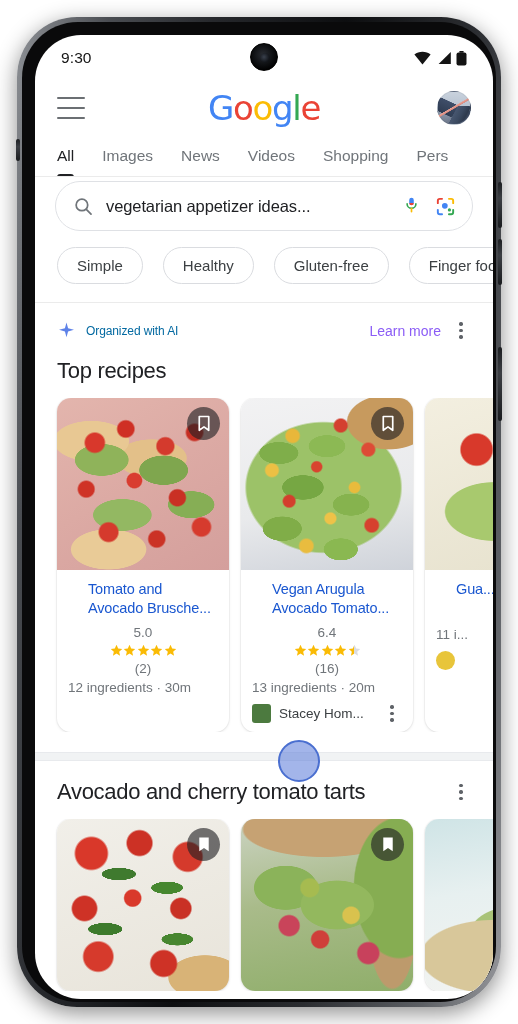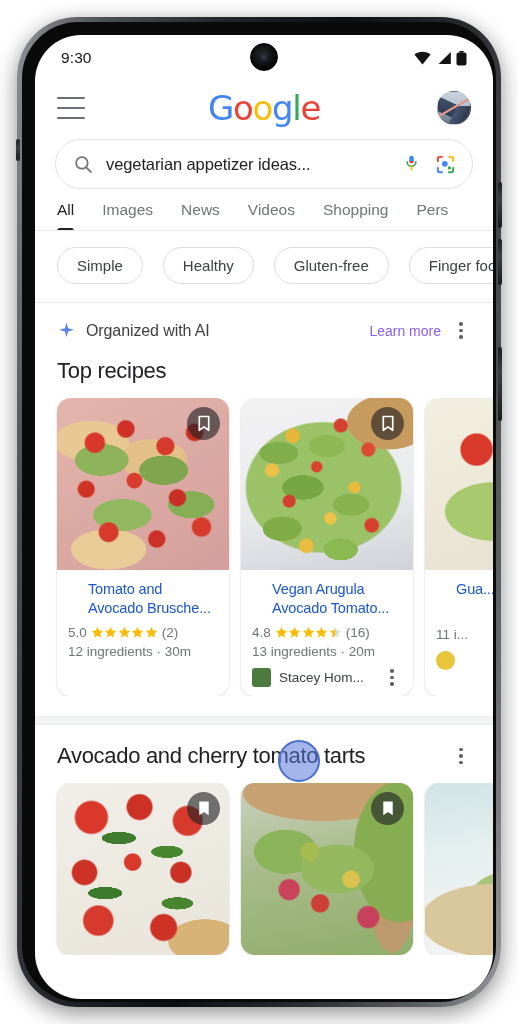--- a/index.html
+++ b/index.html
@@ -166,21 +166,21 @@
   }
 
   #divider-top { height: 1px; background: #ebebeb; }
 
   
   #ai-row {
     display: flex; align-items: center;
     padding: 18px 22px 6px;
     gap: 10px;
   }
-  #ai-label { font-size: 16px; color: #404040; font-weight: 500; letter-spacing: -.1px; }
+  #ai-label { font-size: 12px; color: #0369a1; font-weight: 500; letter-spacing: -.1px; }
   #learn-more { margin-left: auto; font-size: 14px; color: #8b5cf6; cursor: pointer; }
   .kebab {
     width: 20px; display:flex; flex-direction:column; align-items:center; gap:3.2px;
     cursor: pointer; flex: 0 0 auto;
   }
   .kebab i { width: 3.4px; height: 3.4px; border-radius: 50%; background: #5f6368; display:block; }
 
   
   .section-title {
     font-size: 22px; color: #202124; font-weight: 400;
@@ -222,21 +222,21 @@
     font-size: 14.5px; line-height: 19px; color: #1a57d0;
     font-weight: 500;
     display: -webkit-box; -webkit-line-clamp: 2; -webkit-box-orient: vertical;
     overflow: hidden; cursor: pointer;
     letter-spacing: -.15px;
     margin-left: 20px;
   }
   .card-rating {
     display: flex; align-items: center; gap: 4px;
     margin-top: 7px;
-    font-size: 13.5px; color: #70757a;
+    font-size: 13.5px; color: #70757a; flex-direction: column;
   }
   .stars { display: flex; gap: .5px; }
   .card-meta { margin-top: 4px; font-size: 13.5px; color: #70757a; }
   .card-source {
     display: flex; align-items: center; gap: 8px;
     margin-top: 9px;
   }
   .favicon {
     width: 19px; height: 19px; border-radius: 3px;
     flex: 0 0 auto;
@@ -399,20 +399,29 @@
           <span style="color:#4285F4">G</span>
             <span style="color:#EA4335">o</span>
             <span style="color:#FBBC05">o</span>
             <span style="color:#4285F4">g</span>
             <span style="color:#34A853">l</span>
             <span style="color:#EA4335">e</span>
         </div>
         <div id="avatar"></div>
       </div>
 
+      <div id="tabs">
+        <div class="tab active">All</div>
+        <div class="tab">Images</div>
+        <div class="tab">News</div>
+        <div class="tab">Videos</div>
+        <div class="tab">Shopping</div>
+        <div class="tab">Pers</div>
+      </div>
+
       <div id="search-wrap">
         <div id="search-bar">
           <svg width="21" height="21" viewBox="0 0 24 24">
             <circle cx="10.2" cy="10.2" r="6.6" fill="none" stroke="#70757a" stroke-width="2"></circle>
             <line x1="15.2" y1="15.2" x2="20.6" y2="20.6" stroke="#70757a" stroke-width="2" stroke-linecap="round"></line>
           </svg>
           <div id="search-query">vegetarian appetizer ideas...</div>
           <svg width="21" height="22" viewBox="0 0 24 24">
             <path d="M12 2.5a2.6 2.6 0 0 0-2.6 2.6v3.2a2.6 2.6 0 0 0 5.2 0V5.1A2.6 2.6 0 0 0 12 2.5z" fill="#4285F4"></path>
             <path d="M12 11.2a2.6 2.6 0 0 0 2.6-2.6H9.4A2.6 2.6 0 0 0 12 11.2z" fill="#EA4335"></path>
@@ -423,29 +432,20 @@
             <path d="M4 8.5V6a2 2 0 0 1 2-2h2.4" fill="none" stroke="#EA4335" stroke-width="2" stroke-linecap="round"></path>
             <path d="M15.6 4H18a2 2 0 0 1 2 2v2.5" fill="none" stroke="#FBBC05" stroke-width="2" stroke-linecap="round"></path>
             <path d="M20 15.5V18a2 2 0 0 1-2 2h-2.4" fill="none" stroke="#34A853" stroke-width="2" stroke-linecap="round"></path>
             <path d="M8.4 20H6a2 2 0 0 1-2-2v-2.5" fill="none" stroke="#4285F4" stroke-width="2" stroke-linecap="round"></path>
             <circle cx="11.3" cy="11.3" r="3" fill="#4285F4"></circle>
             <circle cx="16.1" cy="15.6" r="1.7" fill="#34A853"></circle>
           </svg>
         </div>
       </div>
 
-      <div id="tabs">
-        <div class="tab active">All</div>
-        <div class="tab">Images</div>
-        <div class="tab">News</div>
-        <div class="tab">Videos</div>
-        <div class="tab">Shopping</div>
-        <div class="tab">Pers</div>
-      </div>
-
       <div id="chips">
         <div class="chip">Simple</div>
         <div class="chip">Healthy</div>
         <div class="chip">Gluten-free</div>
         <div class="chip">Finger food</div>
       </div>
 
       <div id="divider-top"></div>
 
       <div id="ai-row">
@@ -504,21 +504,21 @@
           <div class="card-photo photo-salad">
             <div class="bookmark-btn">
               <svg width="14" height="17" viewBox="0 0 14 18">
                   <path d="M2 1.6h10v14.6L7 12.6l-5 3.6z" fill="none" stroke="#fff" stroke-width="1.8" stroke-linejoin="round"></path>
                 </svg>
             </div>
           </div>
           <div class="card-body">
             <div class="card-title">Vegan Arugula Avocado Tomato...</div>
             <div class="card-rating">
-              <span>4.8</span>
+              <span>6.4</span>
               <span class="stars">
                 <svg width="13" height="13" viewBox="0 0 20 20">
                     <path d="M10 1.2 12.6 7l6.2.6-4.7 4.2 1.4 6.1L10 14.7 4.5 17.9l1.4-6.1L1.2 7.6 7.4 7z" fill="#FABB05"></path>
                   </svg>
                 <svg width="13" height="13" viewBox="0 0 20 20">
                     <path d="M10 1.2 12.6 7l6.2.6-4.7 4.2 1.4 6.1L10 14.7 4.5 17.9l1.4-6.1L1.2 7.6 7.4 7z" fill="#FABB05"></path>
                   </svg>
                 <svg width="13" height="13" viewBox="0 0 20 20">
                     <path d="M10 1.2 12.6 7l6.2.6-4.7 4.2 1.4 6.1L10 14.7 4.5 17.9l1.4-6.1L1.2 7.6 7.4 7z" fill="#FABB05"></path>
                   </svg>

